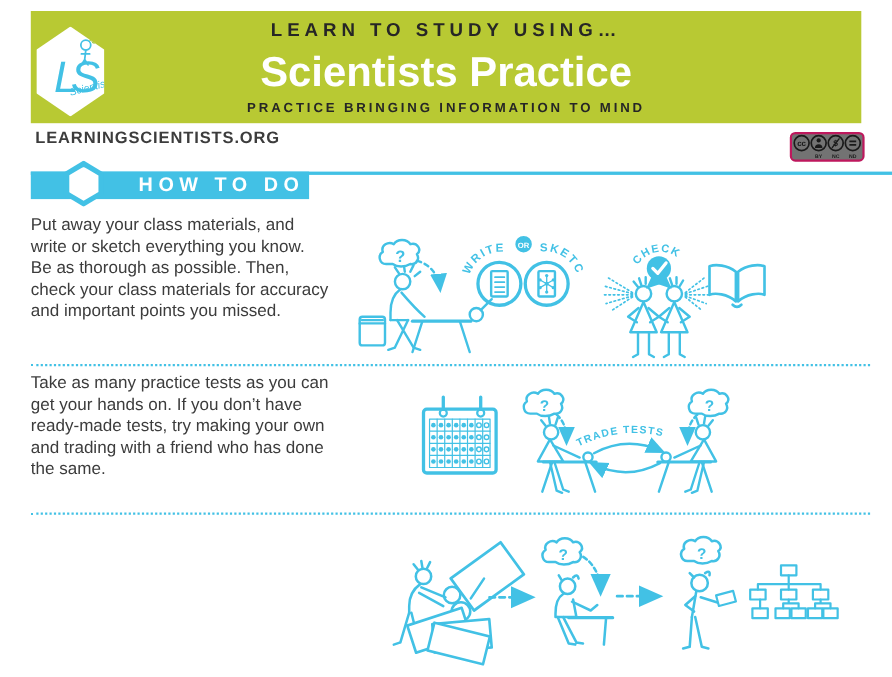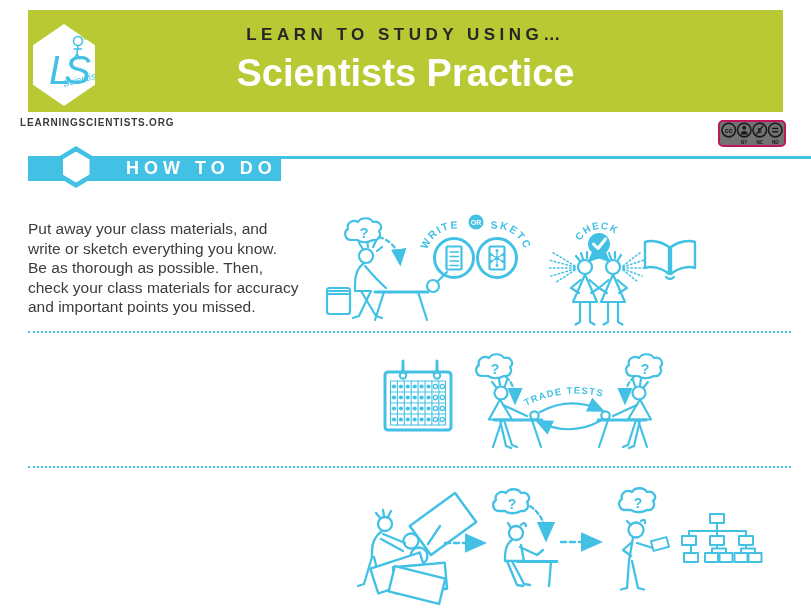--- a/index.html
+++ b/index.html
@@ -11,51 +11,52 @@
   .banner{left:28px;top:10px;width:755px;height:102px;background:#b8c933;}
   .banner-text{left:28px;top:10px;width:755px;height:102px;display:flex;flex-direction:column;
                align-items:center;justify-content:center;text-align:center;}
   .eyebrow{font-size:17px;font-weight:bold;letter-spacing:4.5px;color:#262626;margin-bottom:8px;}
   .title{font-size:38px;font-weight:bold;color:#ffffff;line-height:40px;margin-bottom:5px;}
   .subtitle{font-size:12px;font-weight:bold;letter-spacing:2.6px;color:#262626;}
 
   .hex{clip-path:polygon(50% 0,100% 26%,100% 74%,50% 100%,0 74%,0 26%);}
   .logo-hex{left:33px;top:24px;width:62px;height:82px;background:#ffffff;}
 
-  .site-url{left:20px;top:117px;font-size:10px;font-weight:bold;letter-spacing:0.8px;color:#3c3c3c;}
+  .site-url{left:32px;top:117px;font-size:15px;font-weight:bold;letter-spacing:0.8px;color:#3c3c3c;}
 
   .cc-badge{left:718px;top:120px;width:68px;height:27px;background:#737373;border:2px solid #be185d;
             border-radius:5px;box-sizing:border-box;display:flex;align-items:center;justify-content:center;}
 
   
   .bar-rule{left:28px;top:156px;width:783px;height:2.5px;background:#42c1e5;}
   .howto-bar{left:28px;top:156px;width:253px;height:25px;background:#42c1e5;}
   .howto-label{left:126px;top:156px;height:25px;line-height:25px;color:#fff;font-size:18px;
                font-weight:bold;letter-spacing:5px;}
   .bar-hex-outer{left:58px;top:146px;width:36px;height:42px;background:#42c1e5;}
   .bar-hex-inner{left:62.5px;top:151.5px;width:27px;height:31px;background:#ffffff;}
 
   
   .step{left:28px;width:272px;font-size:15.5px;line-height:19.5px;color:#3c3c3c;}
-  .step1{top:195px;margin-top:24px;} .step2{top:339px;} .step3{top:476px;}
+  .step1{top:195px;} .step2{top:339px;} .step3{top:476px;}
 
   .dotline{left:28px;width:763px;height:0;border-top:2px dotted #42c1e5;}
   .dot1{top:331px;} .dot2{top:466px;}
 
   svg text{font-family:"Liberation Sans",sans-serif;}
 </style>
 </head>
 <body>
 
 <div class="page">
 
   <div class="abs banner"></div>
   <div class="abs banner-text">
     <div class="eyebrow">LEARN TO STUDY USING…</div>
     <div class="title">Scientists Practice</div>
+    <div class="subtitle">PRACTICE BRINGING INFORMATION TO MIND</div>
   </div>
 
   <div class="abs hex logo-hex">
     <svg width="82" height="82" viewBox="0 0 82 82">
       <g fill="none" stroke="#42c1e5" stroke-width="1.6" stroke-linecap="round">
         <circle cx="45" cy="17" r="4.5"></circle>
         <path d="M45,21.5 L44,30 M41,25 L48.5,25 M44,30 L41,35 M44,30 L47,35"></path>
         <path d="M49,12.5 Q52,9 54,12" stroke="#9bc43f"></path>
         <circle cx="52.5" cy="13.5" r="2.2" fill="#9bc43f" stroke="none"></circle>
         <path d="M55,11 L58,8.5 M55.5,14 L59,14.5" stroke="#9bc43f"></path>
@@ -87,20 +88,21 @@
     </svg>
   </div>
 
   <div class="abs bar-rule"></div>
   <div class="abs howto-bar"></div>
   <div class="abs hex bar-hex-outer"></div>
   <div class="abs hex bar-hex-inner"></div>
   <div class="abs howto-label">HOW TO DO IT</div>
 
   <div class="abs step step1">Put away your class materials, and write or sketch everything you know. Be as thorough as possible. Then, check your class materials for accuracy and important points you missed.</div>
+  <div class="abs step step2">Take as many practice tests as you can get your hands on. If you don’t have ready-made tests, try making your own and trading with a friend who has done the same.</div>
 
   <div class="abs dotline dot1"></div>
   <div class="abs dotline dot2"></div>
 
   <svg class="abs" style="left:325px;top:196px;" width="465" height="140" viewBox="325 196 465 140">
     <defs>
       <marker id="ah1" orient="auto-start-reverse" markerWidth="9" markerHeight="8" refX="6" refY="3.5">
         <path d="M0,0 L8,3.5 L0,7 Z" fill="#42c1e5"></path>
       </marker>
       <path id="arcWrite" d="M 427,250 A 30,30 0 0 1 460,229" fill="none"></path>

